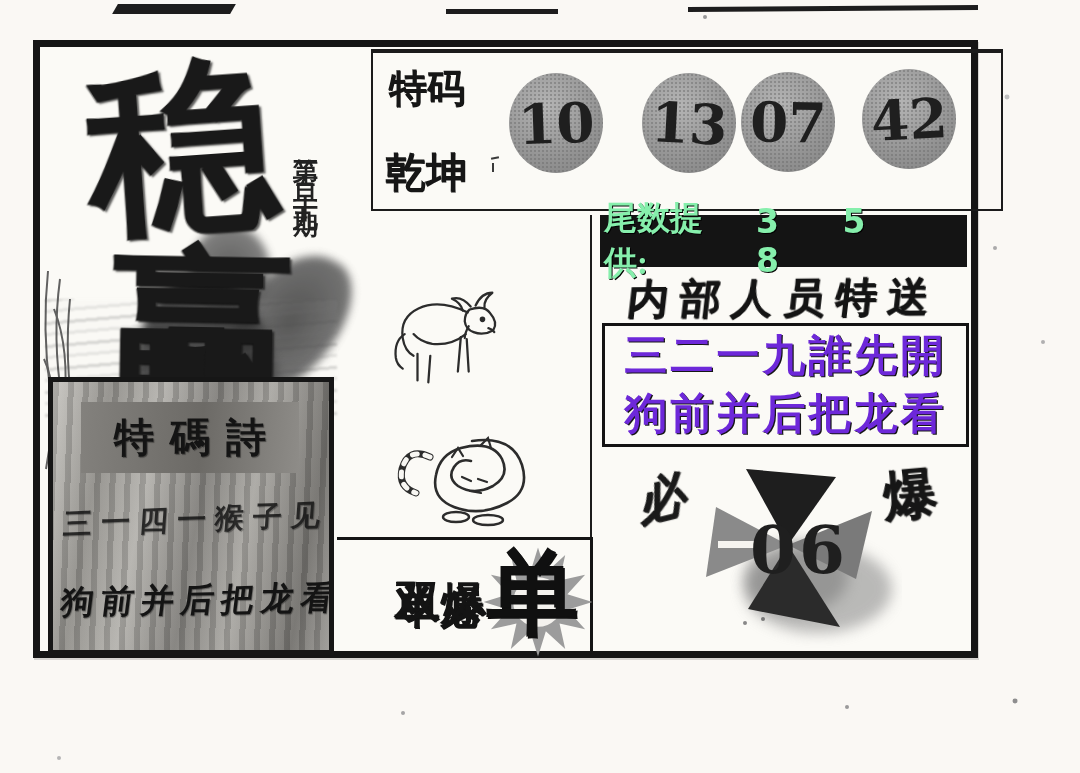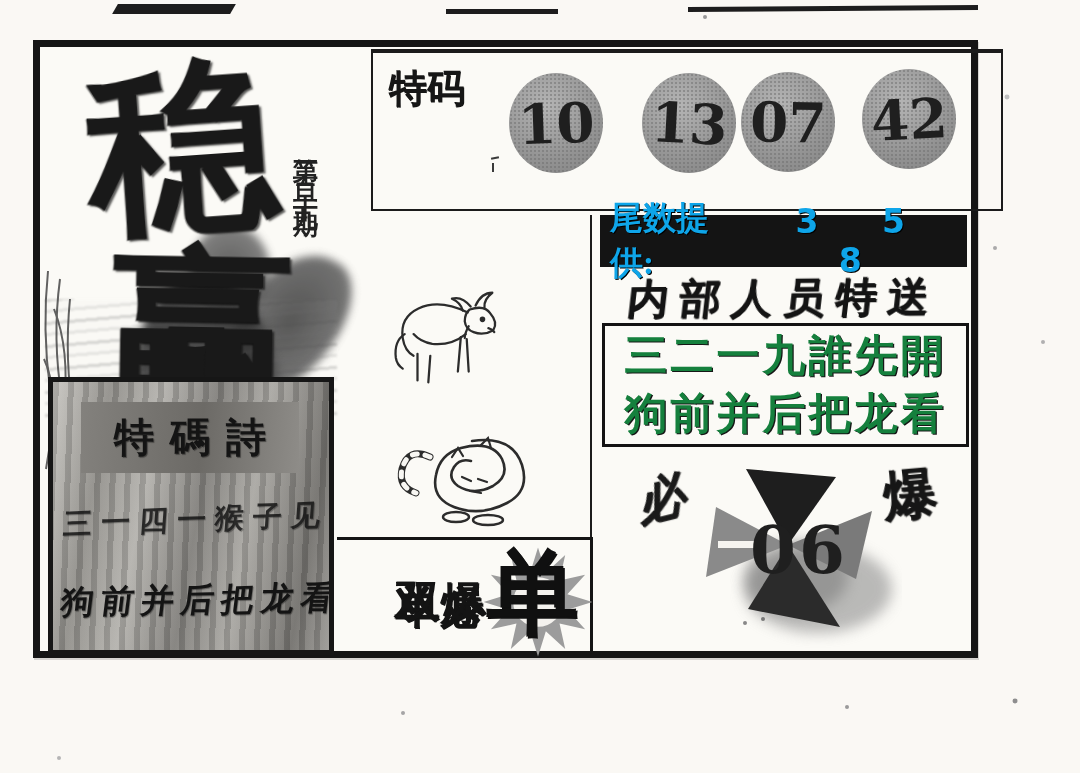--- a/index.html
+++ b/index.html
@@ -56,30 +56,30 @@
                    linear-gradient(#555,#444);background-blend-mode:multiply;
         color:#f4f4f2;font-size:37px;font-weight:bold;letter-spacing:14px;text-indent:14px;
         text-shadow:1px 1px 1px #000;}
   .mid-bottom{left:297px;top:490px;width:253px;height:114px;border-top:3px solid #141414;border-right:3px solid #141414;}
   .oe-col{position:absolute;top:6px;font-size:45px;font-weight:bold;line-height:.98;letter-spacing:0;
           color:#141414;text-shadow:.8px .8px 0 #141414;writing-mode:vertical-rl;}
   .big-dan{position:absolute;left:142px;top:6px;width:110px;height:104px;}
   .big-dan .char{position:absolute;left:50%;top:50%;transform:translate(-52%,-54%);
           font-size:92px;font-weight:bold;color:#101010;text-shadow:1.5px 1.5px 0 #101010;}
   
-  .tail-bar{left:560px;top:168px;width:367px;height:52px;background:#141414;color:#0ea5e9;
-        display:flex;align-items:center;padding-left:10px;box-sizing:border-box;
+  .tail-bar{left:560px;top:168px;width:367px;height:52px;background:#141414;color:#86efac;
+        display:flex;align-items:center;padding-left:4px;box-sizing:border-box;
         font-size:33px;font-weight:bold;text-shadow:1px 1px 0 #000;}
-  .tail-bar .vals{margin-left:16px;letter-spacing:26px;font-family:"DejaVu Sans","Liberation Sans",sans-serif;text-align:center;}
+  .tail-bar .vals{margin-left:16px;letter-spacing:26px;font-family:"DejaVu Sans","Liberation Sans",sans-serif;}
   .insider{left:560px;top:224px;width:367px;text-align:center;font-size:41px;font-weight:bold;
         letter-spacing:11px;transform:skewX(-7deg) rotate(-.5deg);color:#141414;
         text-shadow:1.2px 1.2px .5px #141414;filter:blur(.3px);white-space:nowrap;}
   .slogan-box{left:562px;top:276px;width:361px;height:118px;border:3px solid #131313;
         display:flex;flex-direction:column;justify-content:space-evenly;align-items:center;}
-  .slogan{font-size:43px;font-weight:bold;letter-spacing:3px;color:#15803d;white-space:nowrap;
+  .slogan{font-size:43px;font-weight:bold;letter-spacing:3px;color:#6d28d9;white-space:nowrap;
         text-shadow:1.3px 1px 0 #161616;}
   .bi{left:596px;top:420px;font-size:48px;font-weight:bold;font-style:italic;transform:rotate(-14deg);
         color:#1a1a1a;text-shadow:1px 1px 1px #1a1a1a;filter:blur(.3px);}
   .bao{left:843px;top:412px;font-size:54px;font-weight:bold;transform:rotate(-5deg);
         color:#161616;text-shadow:1.2px 1.2px 1px #161616;filter:blur(.3px);}
   .specks{position:absolute;left:0;top:0;width:2px;height:2px;background:transparent;border-radius:50%;
         box-shadow:1014px 700px 0 1.5px #8e8e8e,846px 706px 0 1px #9a9a9a,762px 618px 0 1px #777,
                    744px 622px 0 1px #888,994px 247px 0 1px #aaa,1042px 341px 0 1px #b0b0b0,
                    58px 757px 0 1px #b5b5b5,402px 712px 0 1px #a5a5a5,704px 16px 0 1px #999,
                    1006px 96px 0 1.5px #c0c0c0;}
@@ -119,20 +119,21 @@
 
       <div class="abs poem-box">
         <div class="poem-title">特碼詩</div>
         <div class="poem-line poem-l1">三一四一猴子见</div>
         <div class="poem-line poem-l2">狗前并后把龙看</div>
       </div>
     </div>
 
     <div class="abs top-box">
       <div class="sp-label" style="left:16px;top:12px;font-size:38px;">特码</div>
+      <div class="sp-label" style="left:12px;top:94px;font-size:41px;">乾坤</div>
       <div class="tinymark" style="left:118px;top:106px;width:8px;height:2px;transform:rotate(-12deg);"></div>
       <div class="tinymark" style="left:119px;top:112px;width:2px;height:9px;"></div>
 
       <div class="num-circle" style="left:136px;top:22px;">
         <span style="transform:rotate(-2deg);">10</span>
       </div>
       <div class="num-circle" style="left:269px;top:22px;">
         <span style="transform:rotate(3deg);">13</span>
       </div>
       <div class="num-circle" style="left:368px;top:21px;">

